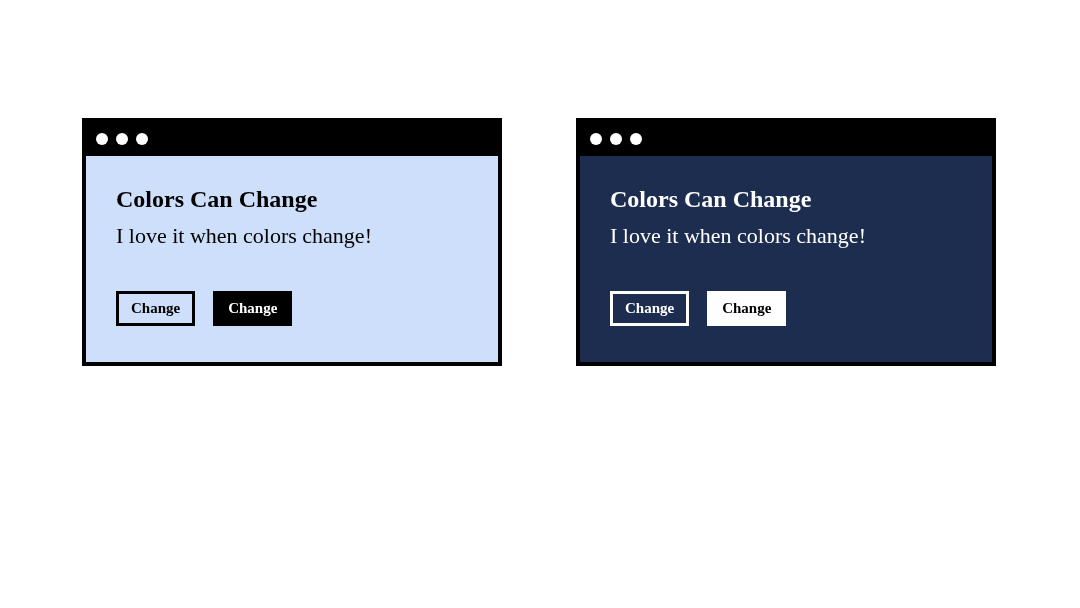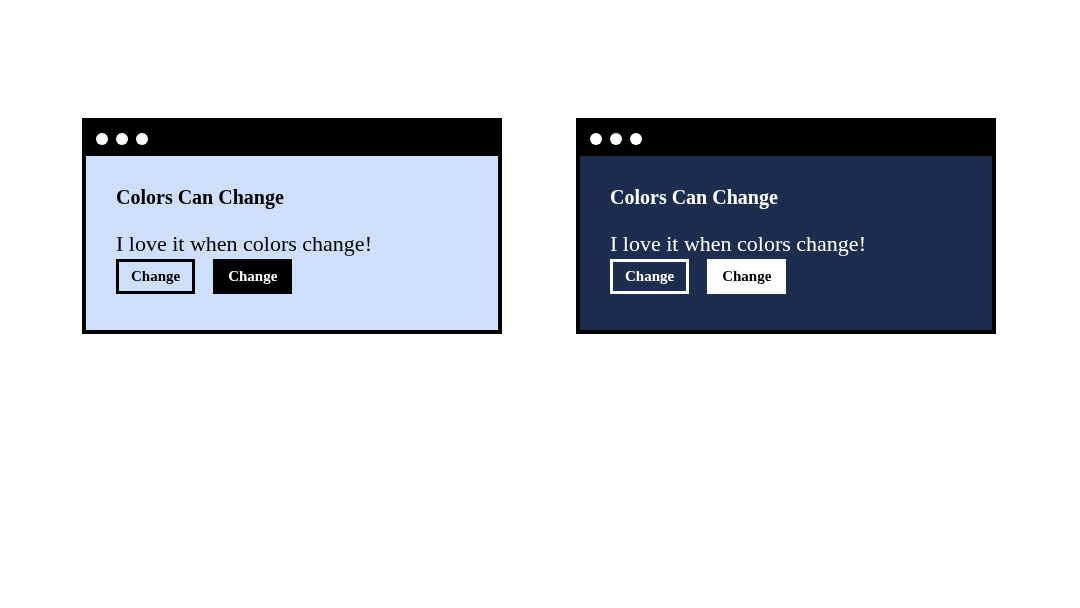--- a/index.html
+++ b/index.html
@@ -51,27 +51,28 @@
     }
     .panel.light {
       background: #cddffb;
       color: #000000;
     }
     .panel.dark {
       background: #1d2d4f;
       color: #ffffff;
     }
     .panel h1 {
-      font-size: 20px;
+      font-size: 24px;
       font-weight: bold;
-      margin-bottom: 20px;
+      margin-bottom: 8px;
     }
     .panel p {
       font-size: 22px;
       line-height: 1.35;
+      margin-bottom: 40px;
     }
     .button-row {
       display: flex;
       gap: 18px;
       align-items: flex-end;
     }
     .btn {
       font-family: inherit;
       font-size: 15px;
       font-weight: bold;

